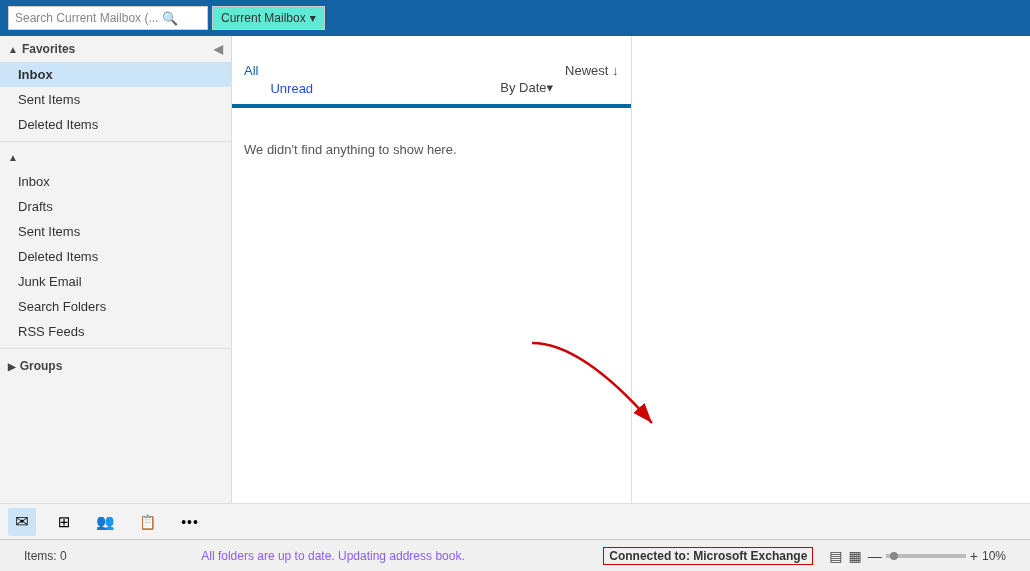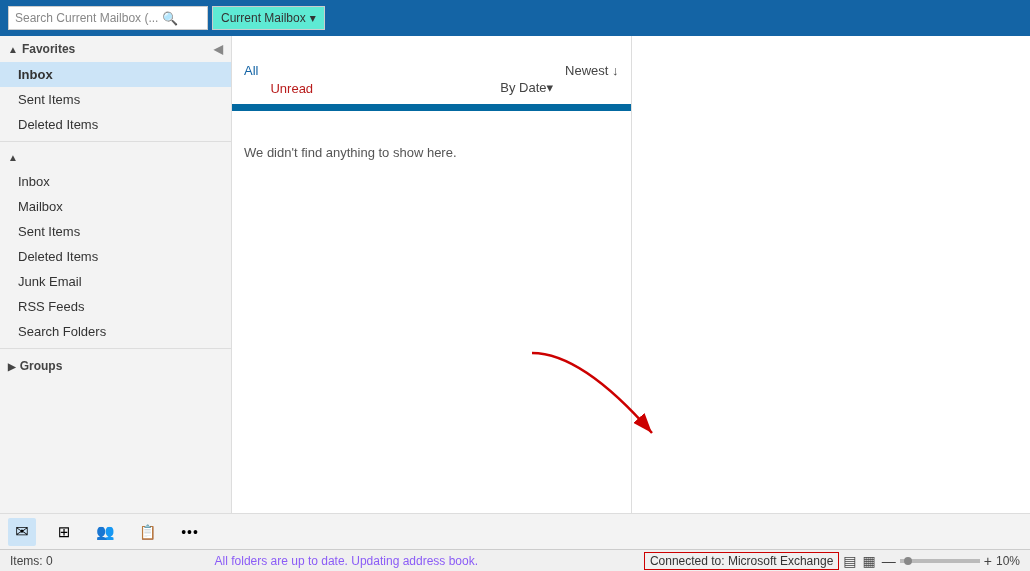--- a/index.html
+++ b/index.html
@@ -104,31 +104,31 @@
       flex-direction: column;
       background: #fff;
       border-right: 1px solid #ddd;
     }
 
     .filter-bar {
       display: flex;
       align-items: center;
       padding: 8px 12px;
       gap: 12px;
-      border-bottom: 7px solid #0369a1;
+      border-bottom: 4px solid #0369a1;
     }
     .filter-all {
       font-size: 13px;
       color: #1464a5;
       cursor: pointer;
       font-weight: 400;
     }
     .filter-unread {
       font-size: 13px;
-      color: #b91c1c;
+      color: #1d4ed8;
       cursor: pointer;
       margin-top: 37px;
     }
     .filter-bydate {
       font-size: 13px;
       color: #444;
       cursor: pointer;
       margin-left: 8px;
       margin-top: 34px;
     }
@@ -146,29 +146,29 @@
     }
 
     
     .reading-pane {
       flex: 1;
       background: #fff;
     }
 
     
     .status-bar {
-      height: 22px;
+      height: 32px;
       background: #f0f0f0;
       border-top: 1px solid #ccc;
       display: flex;
       align-items: center;
-      padding: 0 10px;
+      padding: 0 24px;
       font-size: 12px;
       color: #444;
-      gap: 0;
+      gap: 12px;
     }
     .status-items {
       flex: 1;
       text-align: center;
       font-size: 12px;
       color: #8b5cf6;
     }
     .status-connected {
       border: 1px solid #c00;
       padding: 1px 6px;
@@ -273,36 +273,36 @@
     <div class="sidebar-divider"></div>
 
     <div class="sidebar-section-header">
       <span class="arrow">▲</span>
     </div>
 
     <div class="sidebar-item">
       <span>Inbox</span>
     </div>
     <div class="sidebar-item">
-      <span>Mailbox</span>
+      <span>Drafts</span>
     </div>
     <div class="sidebar-item">
       <span>Sent Items</span>
     </div>
     <div class="sidebar-item">
       <span>Deleted Items</span>
     </div>
     <div class="sidebar-item">
       <span>Junk Email</span>
     </div>
     <div class="sidebar-item">
+      <span>Search Folders</span>
+    </div>
+    <div class="sidebar-item">
       <span>RSS Feeds</span>
-    </div>
-    <div class="sidebar-item">
-      <span>Search Folders</span>
     </div>
 
     <div class="sidebar-divider"></div>
 
     <div class="sidebar-section-header">
       <span class="arrow">▶</span>
       <span>Groups</span>
     </div>
   </div>
 
@@ -354,21 +354,21 @@
     <span style="font-size:14px;">📋</span>
   </div>
   <div class="nav-icon">
     <span style="font-size:14px;letter-spacing:1px;">•••</span>
   </div>
 </div>
 
 <div class="status-bar">
   <span>Items: 0</span>
   <span class="status-items">All folders are up to date.  Updating address book.</span>
-  <span class="status-connected" style="border:1.5px solid #c00;padding:1px 5px;">Connected to: Microsoft Exchange</span>
+  <span class="status-connected" style="border:1.5px solid #c00;padding:1px 5px;font-weight:bold;">Connected to: Microsoft Exchange</span>
   <div class="status-right">
     <div class="status-icons">
       <span style="font-size:14px;cursor:pointer;">▤</span>
       <span style="font-size:14px;cursor:pointer;">▦</span>
     </div>
     <div class="zoom-controls">
       <span style="cursor:pointer;font-size:14px;">—</span>
       <div class="zoom-slider">
         <div style="width:8px;height:8px;background:#888;border-radius:50%;position:absolute;top:-2px;left:4px;"></div>
       </div>

